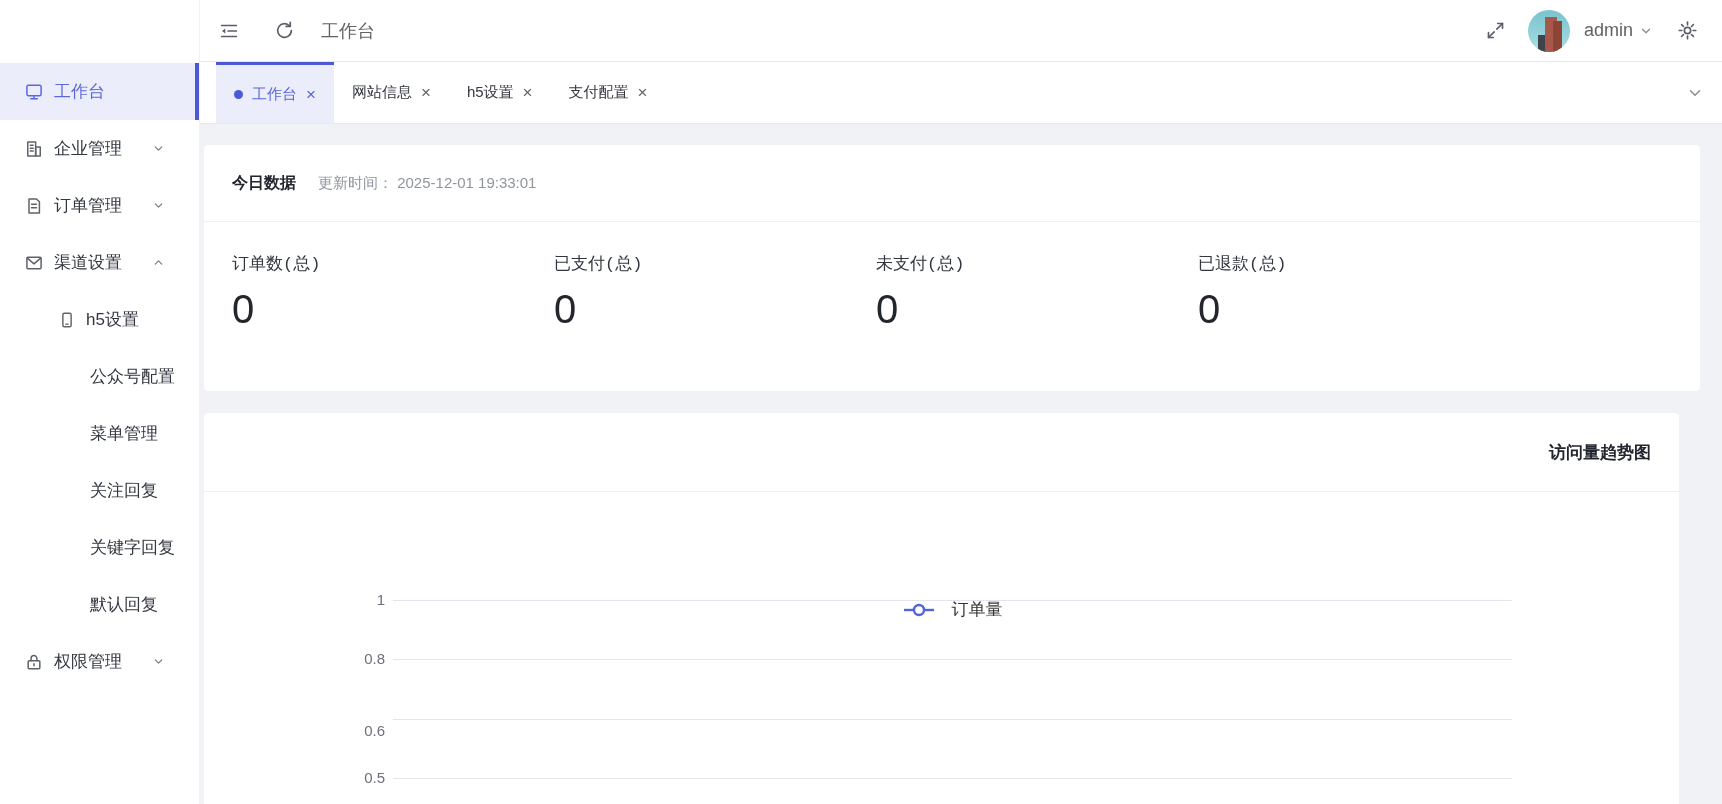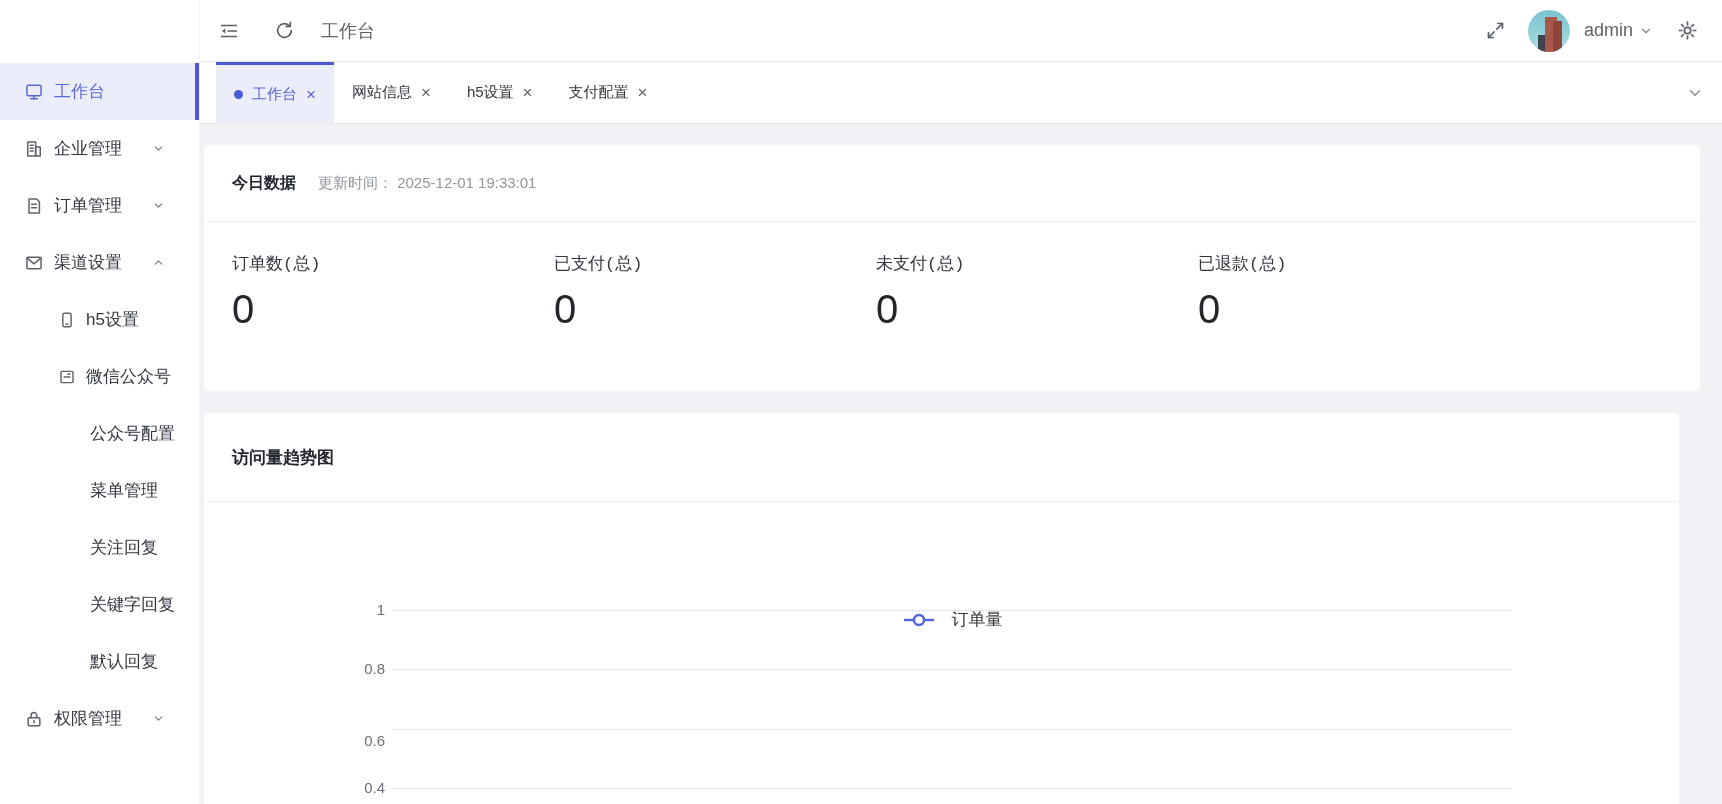--- a/index.html
+++ b/index.html
@@ -88,21 +88,21 @@
   #card-today .card-header { height:77px; }
   .card-title { font-size:16px; font-weight:600; color:#22262e; }
   .update-time { margin-left:22px; font-size:15px; color:#90959e; }
   .stats-row {
     display:grid; grid-template-columns:repeat(4,322px); padding:30px 0 0 28px;
   }
   .stat-label { font-size:17px; color:#32363f;font-family:Liberation Mono, monospace; }
   .stat-value { margin-top:12px; font-size:40px; font-weight:400; color:#23262b; line-height:1.1; }
 
   #card-chart { left:204px; top:413px; width:1475px; height:460px; }
-  #card-chart .card-header { height:89px; }
+  #card-chart .card-header { height:79px;justify-content:flex-end; }
   .chart-area { position:relative; height:381px; }
   .legend {
     position:absolute; left:189px; width:1119px; top:106px;
     display:flex; justify-content:center; align-items:center; gap:17px;
     font-size:17px; color:#333; cursor:pointer;
   }
   .grid-line { position:absolute; left:189px; width:1119px; height:1px; background:#e2e6ef; }
   .tick-label {
     position:absolute; left:0; width:181px; text-align:right;
     font-size:15px; color:#6e7079; line-height:14px;
@@ -172,30 +172,20 @@
         </span>
       </div>
       <div class="menu-item level-1">
         <span class="mi-icon">
           <svg class="ic" width="18" height="18" viewBox="0 0 24 24" fill="none" stroke="currentColor" stroke-width="1.9" stroke-linecap="round" stroke-linejoin="round">
             <rect x="6.5" y="3" width="11" height="18" rx="2"></rect>
             <line x1="10.5" y1="17.5" x2="13.5" y2="17.5"></line>
           </svg>
         </span>
         <span>h5设置</span>
-      </div>
-      <div class="menu-item level-1">
-        <span class="mi-icon">
-          <svg class="ic" width="18" height="18" viewBox="0 0 24 24" fill="none" stroke="currentColor" stroke-width="1.9" stroke-linecap="round" stroke-linejoin="round">
-            <rect x="4" y="4.5" width="16" height="15" rx="1.5"></rect>
-            <line x1="8" y1="12" x2="16" y2="12"></line>
-            <line x1="13" y1="8" x2="16" y2="8"></line>
-          </svg>
-        </span>
-        <span>微信公众号</span>
       </div>
       <div class="menu-item level-2">
         <span>公众号配置</span>
       </div>
       <div class="menu-item level-2">
         <span>菜单管理</span>
       </div>
       <div class="menu-item level-2">
         <span>关注回复</span>
       </div>
@@ -346,16 +336,16 @@
       <span>订单量</span>
     </div>
     <div id="chart-grid">
         <div class="grid-line" style="top: 108px;"></div>
         <div class="tick-label" style="top: 101px;">1</div>
         <div class="grid-line" style="top: 167px;"></div>
         <div class="tick-label" style="top: 160px;">0.8</div>
         <div class="grid-line" style="top: 227px;"></div>
         <div class="tick-label" style="top: 220px; margin-top: 12px;">0.6</div>
         <div class="grid-line" style="top: 286px;"></div>
-        <div class="tick-label" style="top: 279px;">0.4</div>
+        <div class="tick-label" style="top: 279px;">0.5</div>
       </div>
   </div>
 </section>
 
 </body></html>

